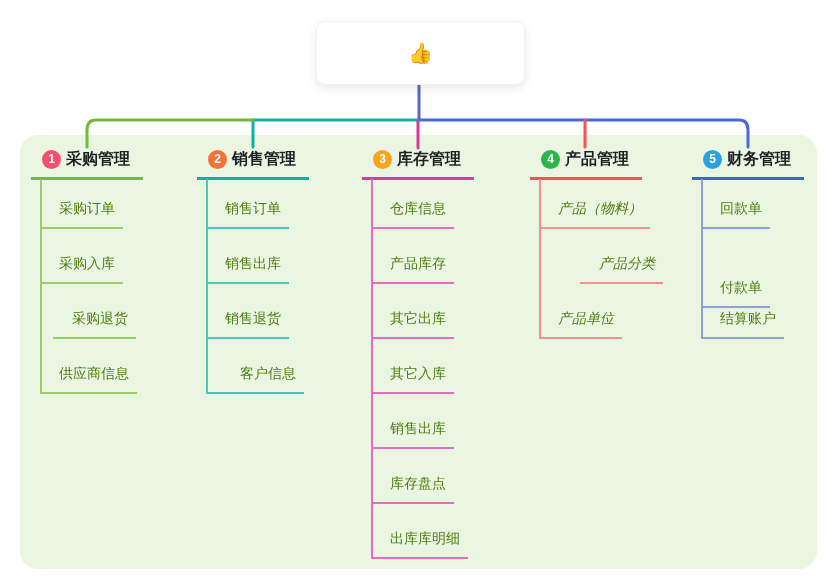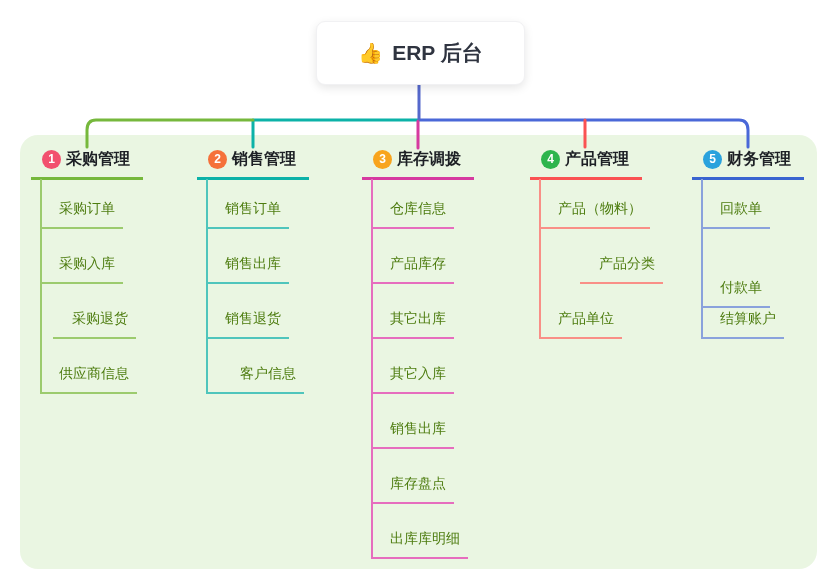--- a/index.html
+++ b/index.html
@@ -37,21 +37,21 @@
   .rail{position:absolute;width:2px;top:179px;}
 
   
   .b1 .topic{border-color:#76b83c;} .b1 .badge{background:#f2506e;}
   .b1 .child{border-color:#9ccb6e;} .b1 .rail{background:#9ccb6e;}
   .b2 .topic{border-color:#0cb2a8;} .b2 .badge{background:#f5713a;}
   .b2 .child{border-color:#4fc5bc;} .b2 .rail{background:#4fc5bc;}
   .b3 .topic{border-color:#d63aa0;} .b3 .badge{background:#f8a41d;}
   .b3 .child{border-color:#e66dbe;} .b3 .rail{background:#e66dbe;}
   .b4 .topic{border-color:#fa5252;} .b4 .badge{background:#2db54d;}
-  .b4 .child{border-color:#f98f87;} .b4 .rail{background:#f98f87;}
+  .b4 .child{border-color:#f98f87;font-style:italic;} .b4 .rail{background:#f98f87;}
   .b5 .topic{border-color:#3a64d0;} .b5 .badge{background:#2aa2dd;}
   .b5 .child{border-color:#8aa2dc;} .b5 .rail{background:#8aa2dc;}
 </style>
 </head>
 <body>
 
 <div id="canvas">
 
   <div class="panel"></div>
 
@@ -65,21 +65,20 @@
 
     <path d="M253 120 H96 Q87 120 87 130 V147" fill="none" stroke="#76b83c" stroke-width="3" stroke-linecap="round"></path>
 
     <path d="M418 121 V148" fill="none" stroke="#d63aa0" stroke-width="3" stroke-linecap="round"></path>
 
     <path d="M419 83 V119" fill="none" stroke="#5568cc" stroke-width="3" stroke-linecap="round"></path>
   </svg>
 
   <div class="root-card">
     <span class="emoji">👍</span>
-    <span>ERP 后台</span>
   </div>
 
   <div class="b1">
     <div class="topic" style="left:31px;">
       <span class="badge">1</span>
       <span>采购管理</span>
     </div>
     <div class="rail" style="left:40px;height:215px;"></div>
     <div class="child" style="left:40px;top:198px;">采购订单</div>
     <div class="child" style="left:40px;top:253px;">采购入库</div>
@@ -95,21 +94,21 @@
     <div class="rail" style="left:206px;height:215px;"></div>
     <div class="child" style="left:206px;top:198px;">销售订单</div>
     <div class="child" style="left:206px;top:253px;">销售出库</div>
     <div class="child" style="left:206px;top:308px;">销售退货</div>
     <div class="child" style="left:206px;top:363px;padding-left:34px;">客户信息</div>
   </div>
 
   <div class="b3">
     <div class="topic" style="left:362px;">
       <span class="badge">3</span>
-      <span>库存调拨</span>
+      <span>库存管理</span>
     </div>
     <div class="rail" style="left:371px;height:380px;"></div>
     <div class="child" style="left:371px;top:198px;">仓库信息</div>
     <div class="child" style="left:371px;top:253px;">产品库存</div>
     <div class="child" style="left:371px;top:308px;">其它出库</div>
     <div class="child" style="left:371px;top:363px;">其它入库</div>
     <div class="child" style="left:371px;top:418px;">销售出库</div>
     <div class="child" style="left:371px;top:473px;">库存盘点</div>
     <div class="child" style="left:371px;top:528px;">出库库明细</div>
   </div>

